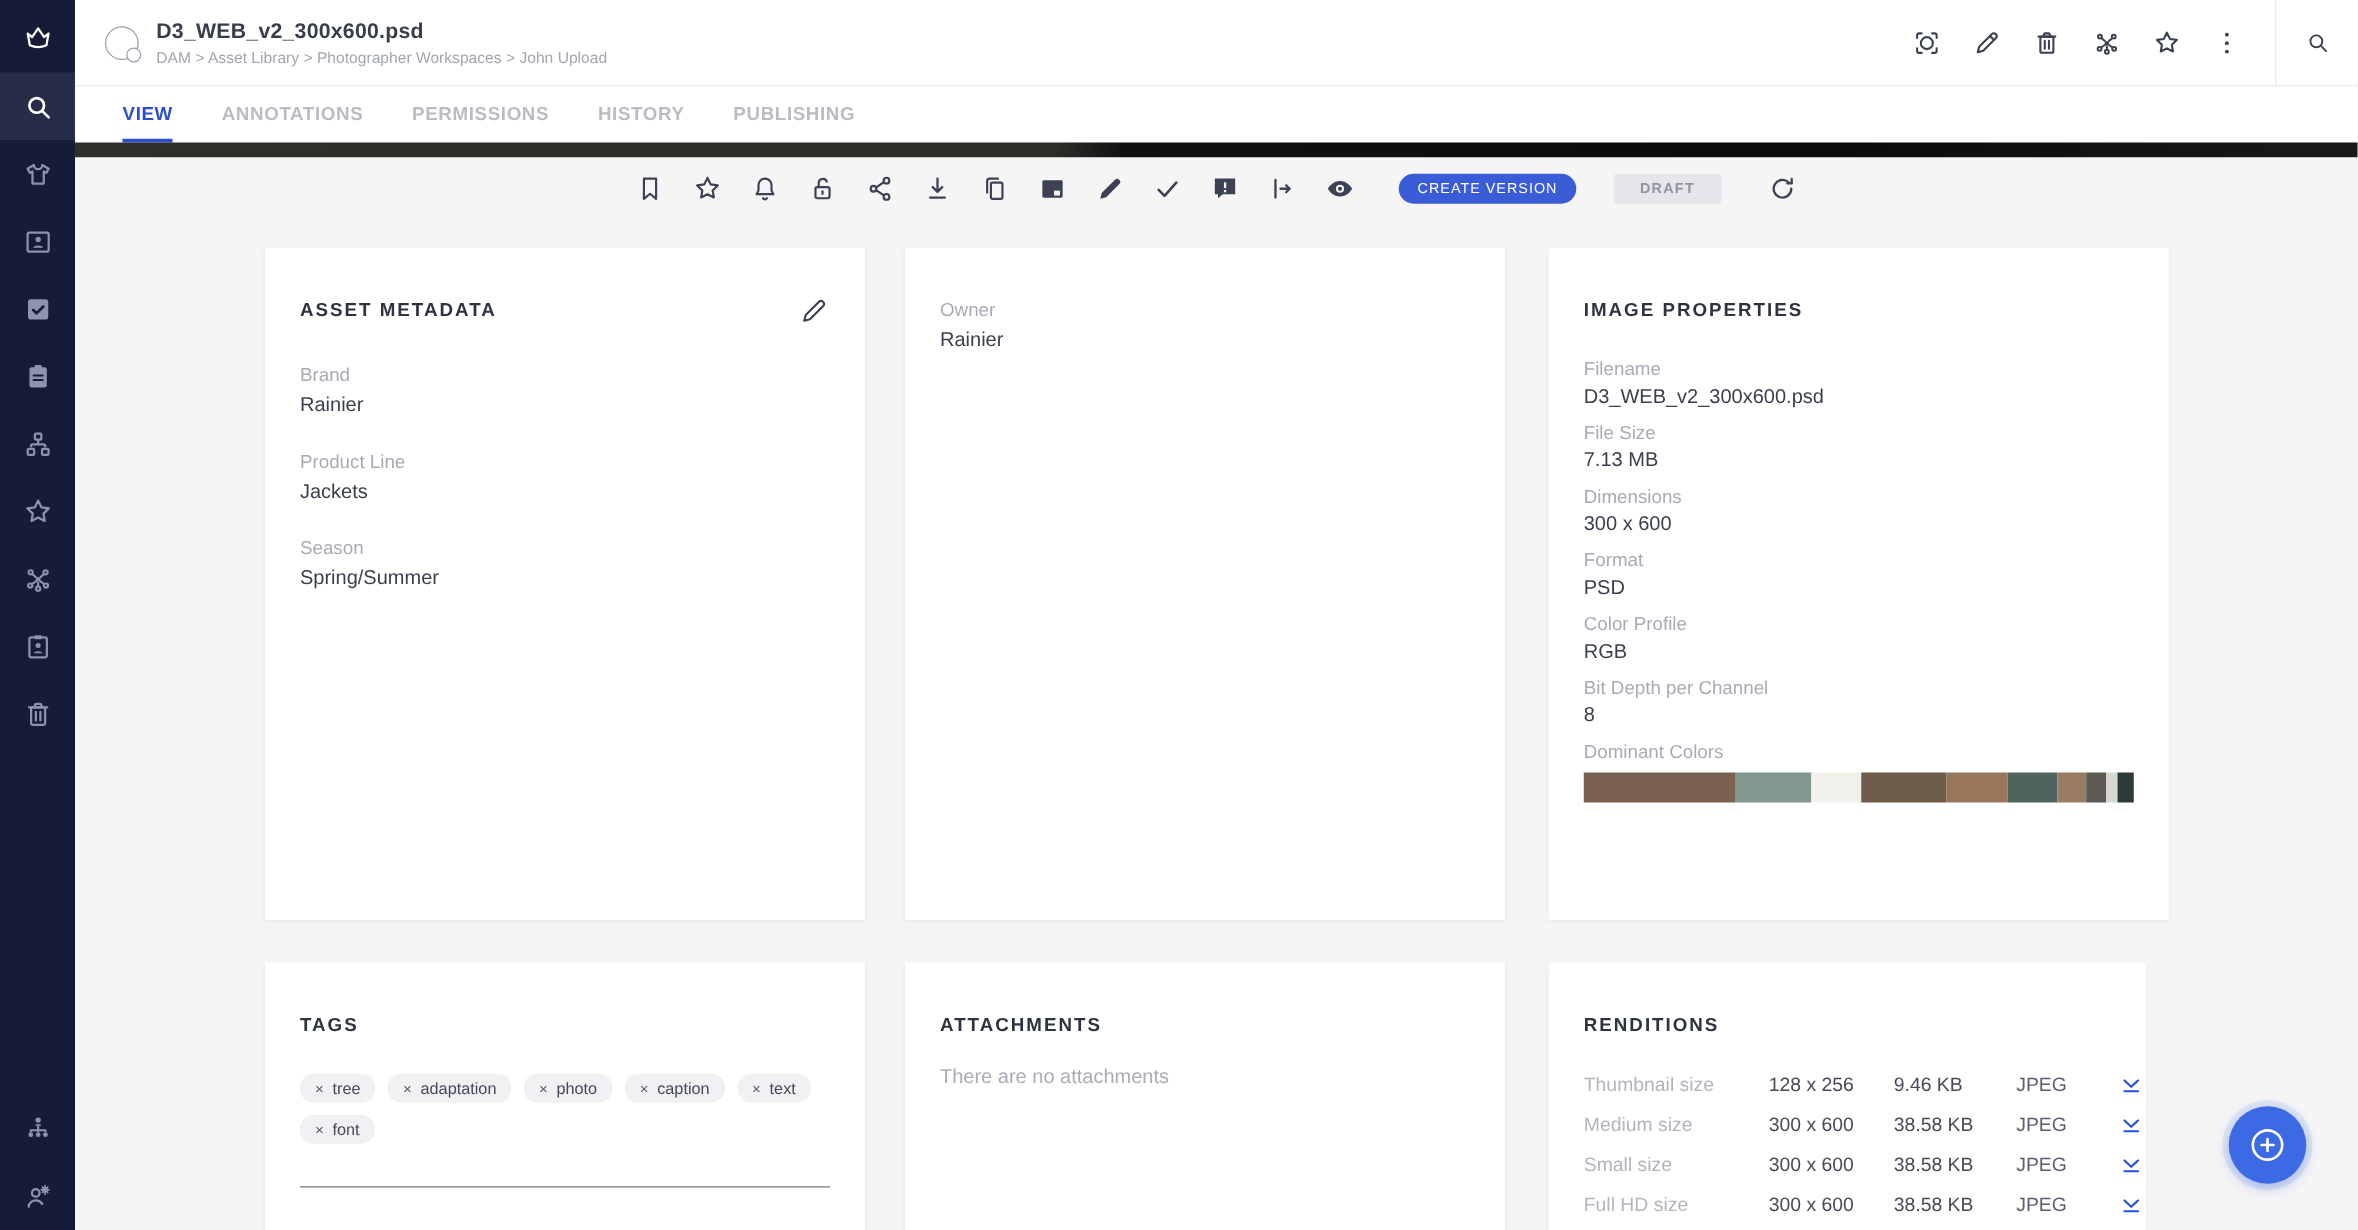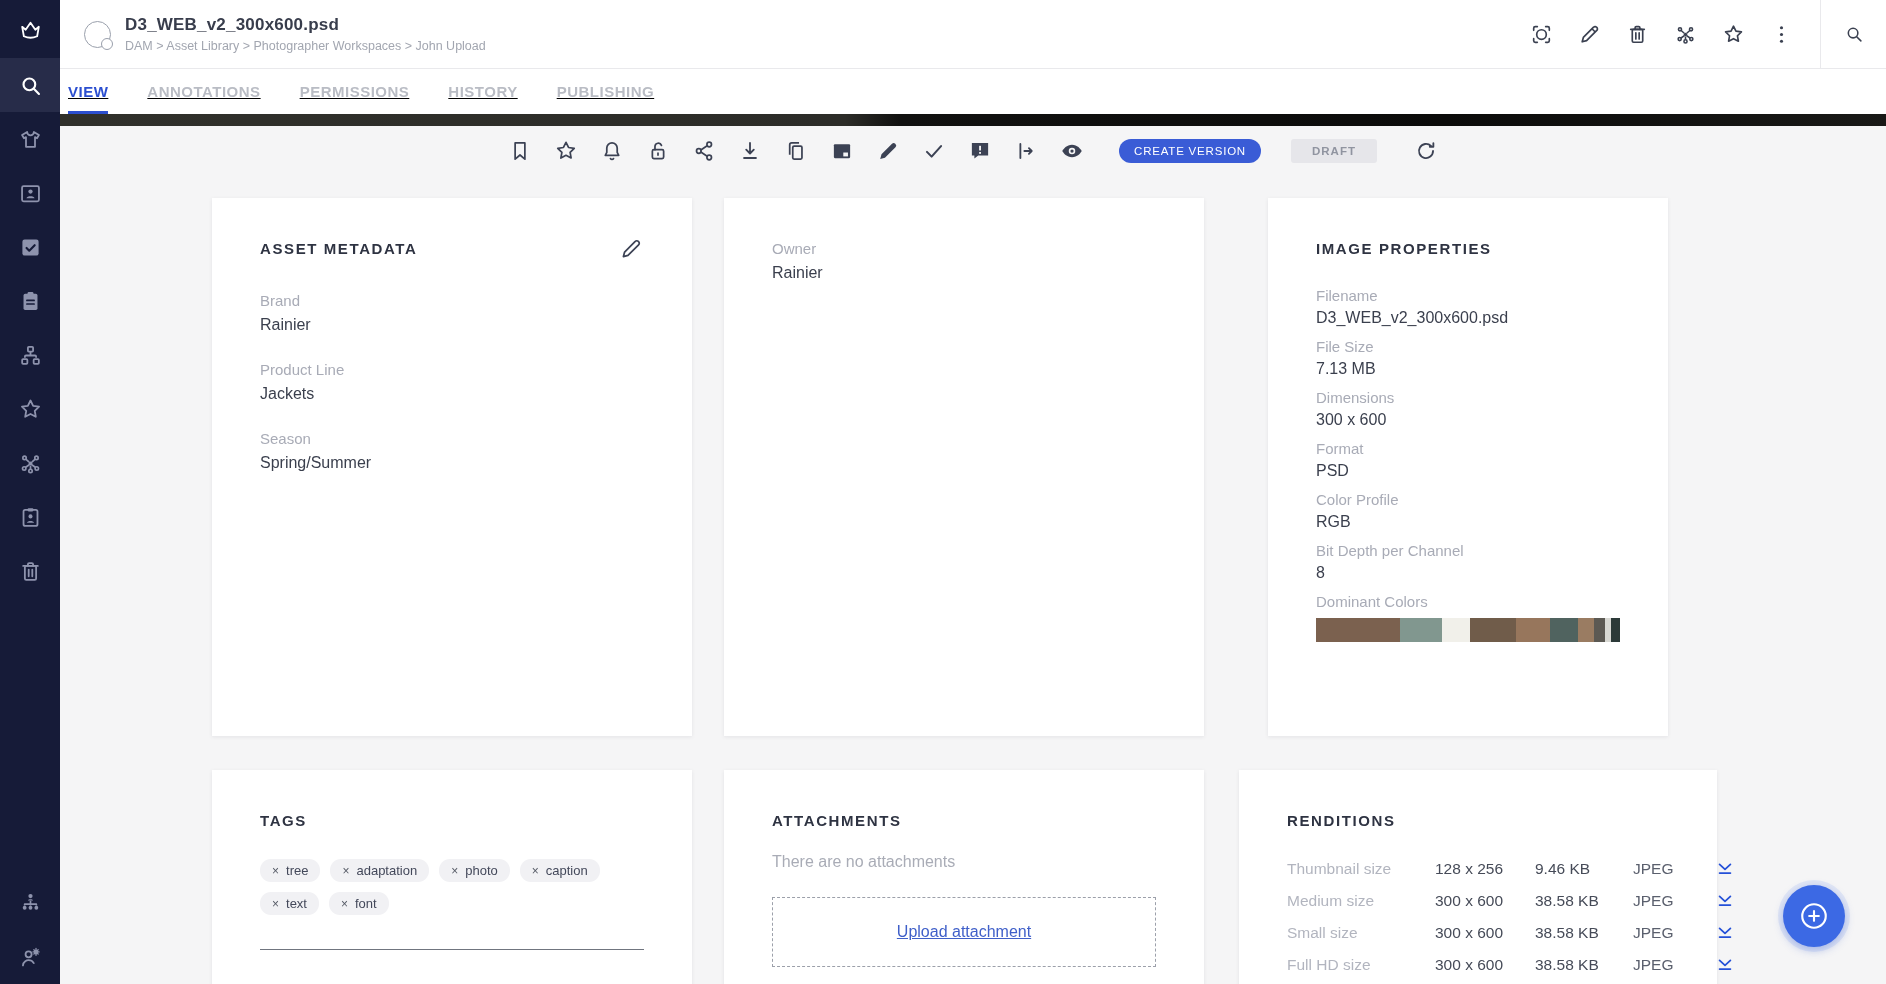--- a/index.html
+++ b/index.html
@@ -27,21 +27,21 @@
   .breadcrumb { font-size:12.5px; color:#a2a6b0; cursor:pointer; }
   .topbar-actions { margin-left:auto; display:flex; align-items:center; gap:23px; padding-right:26px; color:#3a4050; }
   .topbar-actions .tb-icon { width:25px; height:25px; cursor:pointer; display:flex; }
   .tb-icon svg { width:100%; height:100%; }
   .topbar-search { width:66px; height:69px; border-left:1px solid #e9e9ec; display:flex; align-items:center;
     justify-content:center; color:#3a4050; cursor:pointer; }
   .topbar-search svg { width:22px; height:22px; }
 
   
   .tabsbar { position:absolute; left:60px; top:69px; width:1826px; height:45px; background:#fff;
-    display:flex; gap:39px; padding-left:8px;text-decoration:underline; }
+    display:flex; gap:39px; padding-left:38px; }
   .tab { font-size:15px; font-weight:700; letter-spacing:.5px; color:#b9bcc4; cursor:pointer;
     height:45px; display:flex; align-items:center; position:relative; }
   .tab.active { color:#2c4fd0; }
   .tab.active::after { content:""; position:absolute; left:0; right:0; bottom:0; height:3px; background:#2c4fd0; }
 
   
   .preview-strip { position:absolute; left:60px; top:114px; width:1826px; height:12px;
     background:linear-gradient(90deg,#30302b 0%,#2c2c28 43%,#111110 46%,#0b0b0a 76%,#191917 100%); }
 
   
@@ -50,29 +50,29 @@
   .toolbar { height:50px; display:flex; align-items:center; justify-content:center; gap:20px; color:#3c4254; }
   .tool-icon { width:26px; height:26px; cursor:pointer; display:flex; }
   .tool-icon svg { width:100%; height:100%; }
   .pill-create { margin-left:14px; background:#3a5cd6; color:#fff; font-size:11.5px; font-weight:400;
     letter-spacing:.8px; padding:6px 15px; border-radius:999px; border:none; cursor:pointer; }
   .pill-draft { margin-left:10px; background:#e6e6ea; color:#9094a0; font-size:11.5px; font-weight:700;
     letter-spacing:1px; padding:6px 21px; border-radius:3px; }
   .refresh { margin-left:16px; }
 
   
-  .card { position:absolute; background:#fff; box-shadow:0 1px 4px rgba(20,25,55,.08); padding:42px 48px; }
+  .card { position:absolute; background:#fff; box-shadow:0 1px 4px rgba(20,25,55,.08); padding:42px 28px; }
   .card-head { display:flex; align-items:flex-start; justify-content:space-between; margin-bottom:30px; }
   .card-title { font-size:15px; font-weight:700; letter-spacing:1.6px; color:#2e3342; }
   .card-edit { width:26px; height:26px; color:#3c4254; cursor:pointer; margin-top:-4px; }
   .card-edit svg { width:100%; height:100%; }
 
   #card-metadata   { left:152px;  top:72px;  width:480px; height:538px; }
   #card-rights     { left:664px;  top:72px;  width:480px; height:538px; }
-  #card-imageprops { left:1208px; top:72px;  width:400px; height:538px; }
+  #card-imageprops { left:1179px; top:72px;  width:496px; height:538px; }
   #card-tags       { left:152px;  top:644px; width:480px; height:380px; }
   #card-attach     { left:664px;  top:644px; width:480px; height:380px; }
   #card-renditions { left:1179px; top:644px; width:478px; height:380px; }
 
   .field { margin-bottom:27px; }
   .field .f-label { font-size:15px; color:#a8abb6; margin-bottom:7px; }
   .field .f-value { font-size:16px; color:#3a3f4d; }
   .chip { display:inline-block; margin-top:16px; background:#efeff2; border-radius:4px; padding:6px 13px;
     font-size:13px; color:#3a3f4d; text-decoration:underline; cursor:pointer; }
 
@@ -462,23 +462,20 @@
       </span>
     </div>
     <div class="tags-underline"></div>
   </section>
 
   <section class="card" id="card-attach">
     <div class="card-head">
       <h2 class="card-title">ATTACHMENTS</h2>
     </div>
     <div class="empty-text">There are no attachments</div>
-    <div class="upload-box">
-      <span class="upload-link">Upload attachment</span>
-    </div>
   </section>
 
   <section class="card" id="card-renditions">
     <div class="card-head">
       <h2 class="card-title">RENDITIONS</h2>
     </div>
     <div class="rend-row">
       <span class="rend-name">Thumbnail size</span>
       <span class="rend-dim">128 x 256</span>
       <span class="rend-size">9.46 KB</span>

